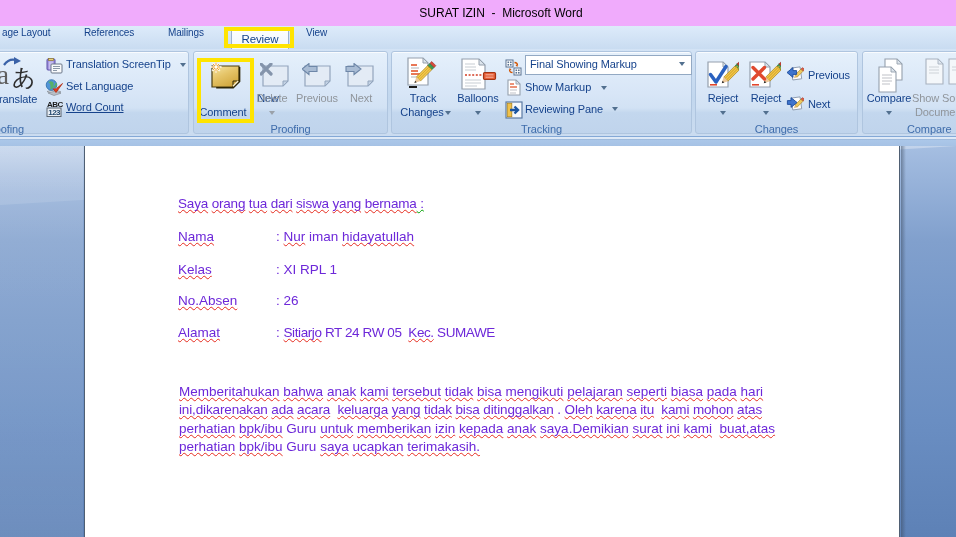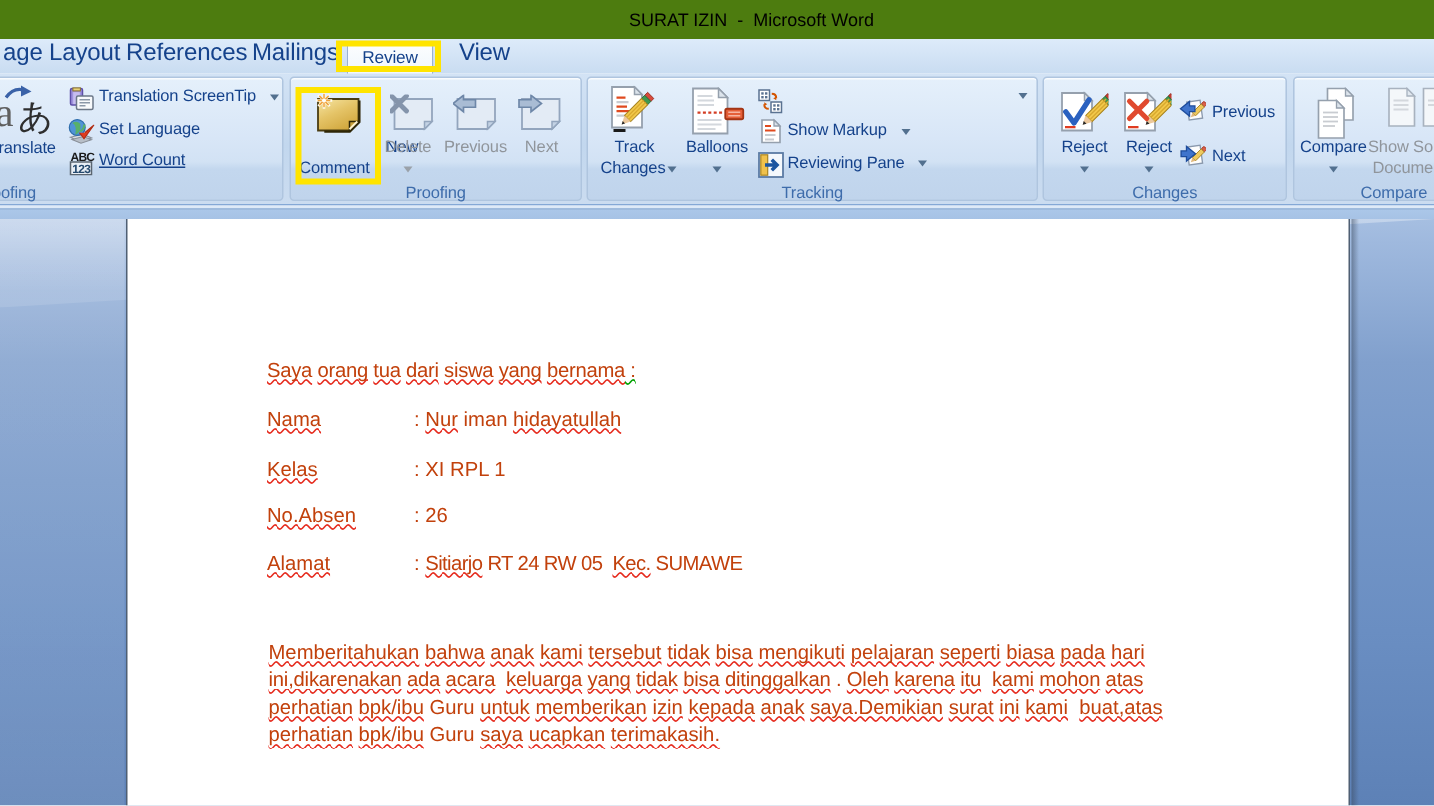--- a/index.html
+++ b/index.html
@@ -1,22 +1,22 @@
 <!DOCTYPE html>
 <html><head>
 <meta charset="utf-8">
 <style>
 * { margin:0; padding:0; box-sizing:border-box; }
 html,body { width:956px; height:537px; overflow:hidden; }
 body { font-family:"Liberation Sans", sans-serif; position:relative; background:#fff; }
-#titlebar { position:absolute; left:0; top:0; width:956px; height:26px; background:#4d7c0f; }
+#titlebar { position:absolute; left:0; top:0; width:956px; height:26px; background:#f0abfc; }
 #titletext { position:absolute; top:6px; left:0; width:1002px; text-align:center; font-size:12px; color:#000; }
 #tabrow { position:absolute; left:0; top:26px; width:956px; height:23px;
   background:linear-gradient(#ddebfa, #c9dcf1); }
-.tab { position:absolute; top:1px; font-size:16px; letter-spacing:-0.1px; color:#15428b; }
+.tab { position:absolute; top:1px; font-size:10px; letter-spacing:-0.1px; color:#15428b; }
 #activetab { position:absolute; left:231px; top:1px; width:58px; height:38px;
   border:1px solid #9ab1d0; border-bottom:none; border-radius:2px 2px 0 0;
   background:linear-gradient(#fdfeff,#f1f7fd 50%, #e6effb); }
 #activetab span { position:absolute; left:0; right:0; top:4.5px; text-align:center; font-size:11.5px; letter-spacing:-0.1px; color:#15428b; }
 #ribbon { position:absolute; left:0; top:49px; width:956px; height:88px;
   background:linear-gradient(#d3e3f5, #c2d7ee 55%, #cbdcf0); border-bottom:1px solid #84a8d6; }
 .group { position:absolute; top:2px; height:83px; border:1px solid #afc5df; border-radius:3px;
   background:linear-gradient(#e5f0fb, #d8e6f7 50%, #d2e2f4 69%, #c3d7ee 75%, #c0d4ec);
   box-shadow: inset 0 1px 0 rgba(255,255,255,.75); }
 .glabel { position:absolute; left:0; right:0; bottom:-2px; text-align:center;
@@ -36,21 +36,21 @@
   background:linear-gradient(#e0ebf8 0px, #dce8f6 2px, #9fbbdd 2px, #9fbbdd 3px, #abc7e9 3px, #a6c2e5 9px); }
 #swoosh { position:absolute; left:0; top:9px; width:956px; height:60px;
   background:linear-gradient(180deg, rgba(255,255,255,.33), rgba(255,255,255,.17) 50%, rgba(255,255,255,.10) 80%, rgba(255,255,255,.12));
   clip-path:polygon(0 0, 100% 0, 0 59px); }
 #leftglow { position:absolute; left:0; top:9px; width:83px; height:391px;
   background:linear-gradient(180deg, rgba(255,255,255,.16), rgba(255,255,255,.12) 40%, rgba(255,255,255,.09) 75%, rgba(255,255,255,.10)); }
 #page { position:absolute; left:84px; top:9px; width:816px; height:391px; background:#ffffff;
   border-left:1px solid #4f5f73; border-right:1px solid #4f5f73; }
 #pageshadow { position:absolute; left:901px; top:9px; width:5px; height:391px;
   background:linear-gradient(90deg, rgba(58,72,92,.5), rgba(58,72,92,0)); }
-.dline { position:absolute; font-size:13.5px; line-height:19px; color:#c2410c; white-space:pre;margin-top:43px; }
+.dline { position:absolute; font-size:13.5px; line-height:19px; color:#6d28d9; white-space:pre; }
 .sq { text-decoration-line:underline; text-decoration-style:wavy; text-decoration-color:#e62b1e;
   text-decoration-thickness:1px; text-underline-offset:1px; text-decoration-skip-ink:none; }
 .gq { text-decoration-line:underline; text-decoration-style:wavy; text-decoration-color:#00a000;
   text-decoration-thickness:1px; text-underline-offset:1px; text-decoration-skip-ink:none; }
 .lab { display:inline-block; width:98px; }
 .combo { position:absolute; left:133px; top:5px; width:167px; height:21px; background:#fff;
   border:1px solid #93a9c3; }
 .combo span { position:absolute; left:4px; top:3px; font-size:11px; letter-spacing:-0.1px; color:#15428b; }
 </style>
 </head>
@@ -227,20 +227,23 @@
         <rect x="10.5" y="10.5" width="1.6" height="1.6"></rect>
           <rect x="13" y="10.5" width="1.6" height="1.6"></rect>
         <rect x="10.5" y="13" width="1.6" height="1.6"></rect>
           <rect x="13" y="13" width="1.6" height="1.6"></rect>
       </g>
       <path d="M9.5 3.5 q3 0 3 3" fill="none" stroke="#d35400" stroke-width="1.3"></path>
       <path d="M12.5 5.5 l0 2.4 l-2 -1.4 z" fill="#d35400"></path>
       <path d="M7.5 13.5 q-3 0 -3 -3" fill="none" stroke="#d35400" stroke-width="1.3"></path>
       <path d="M4.5 11.5 l0 -2.4 l2 1.4 z" fill="#d35400"></path>
     </svg>
+    <div class="combo" style="top:2.5px; height:20px;">
+        <span style="top:2px;">Final Showing Markup</span>
+      </div>
     <div class="dd" style="left:287px; top:10px;"></div>
     <svg class="ic" style="left:115px; top:27px;" width="14" height="17" viewBox="0 0 14 17">
       <path d="M1 1 h8 l4 4 v11 h-12 z" fill="#fff" stroke="#95a0ad" stroke-width="1.1"></path>
       <path d="M9 1 l4 4 h-4 z" fill="#dce4ec" stroke="#95a0ad" stroke-width="0.9"></path>
       <g stroke-width="1.2">
         <line x1="3" y1="5" x2="7" y2="5" stroke="#e04a1f"></line>
         <line x1="3" y1="8" x2="10" y2="8" stroke="#e04a1f"></line>
         <line x1="3" y1="11" x2="10" y2="11" stroke="#c9ccd1"></line>
         <line x1="3" y1="14" x2="9" y2="14" stroke="#c9ccd1"></line>
       </g>

